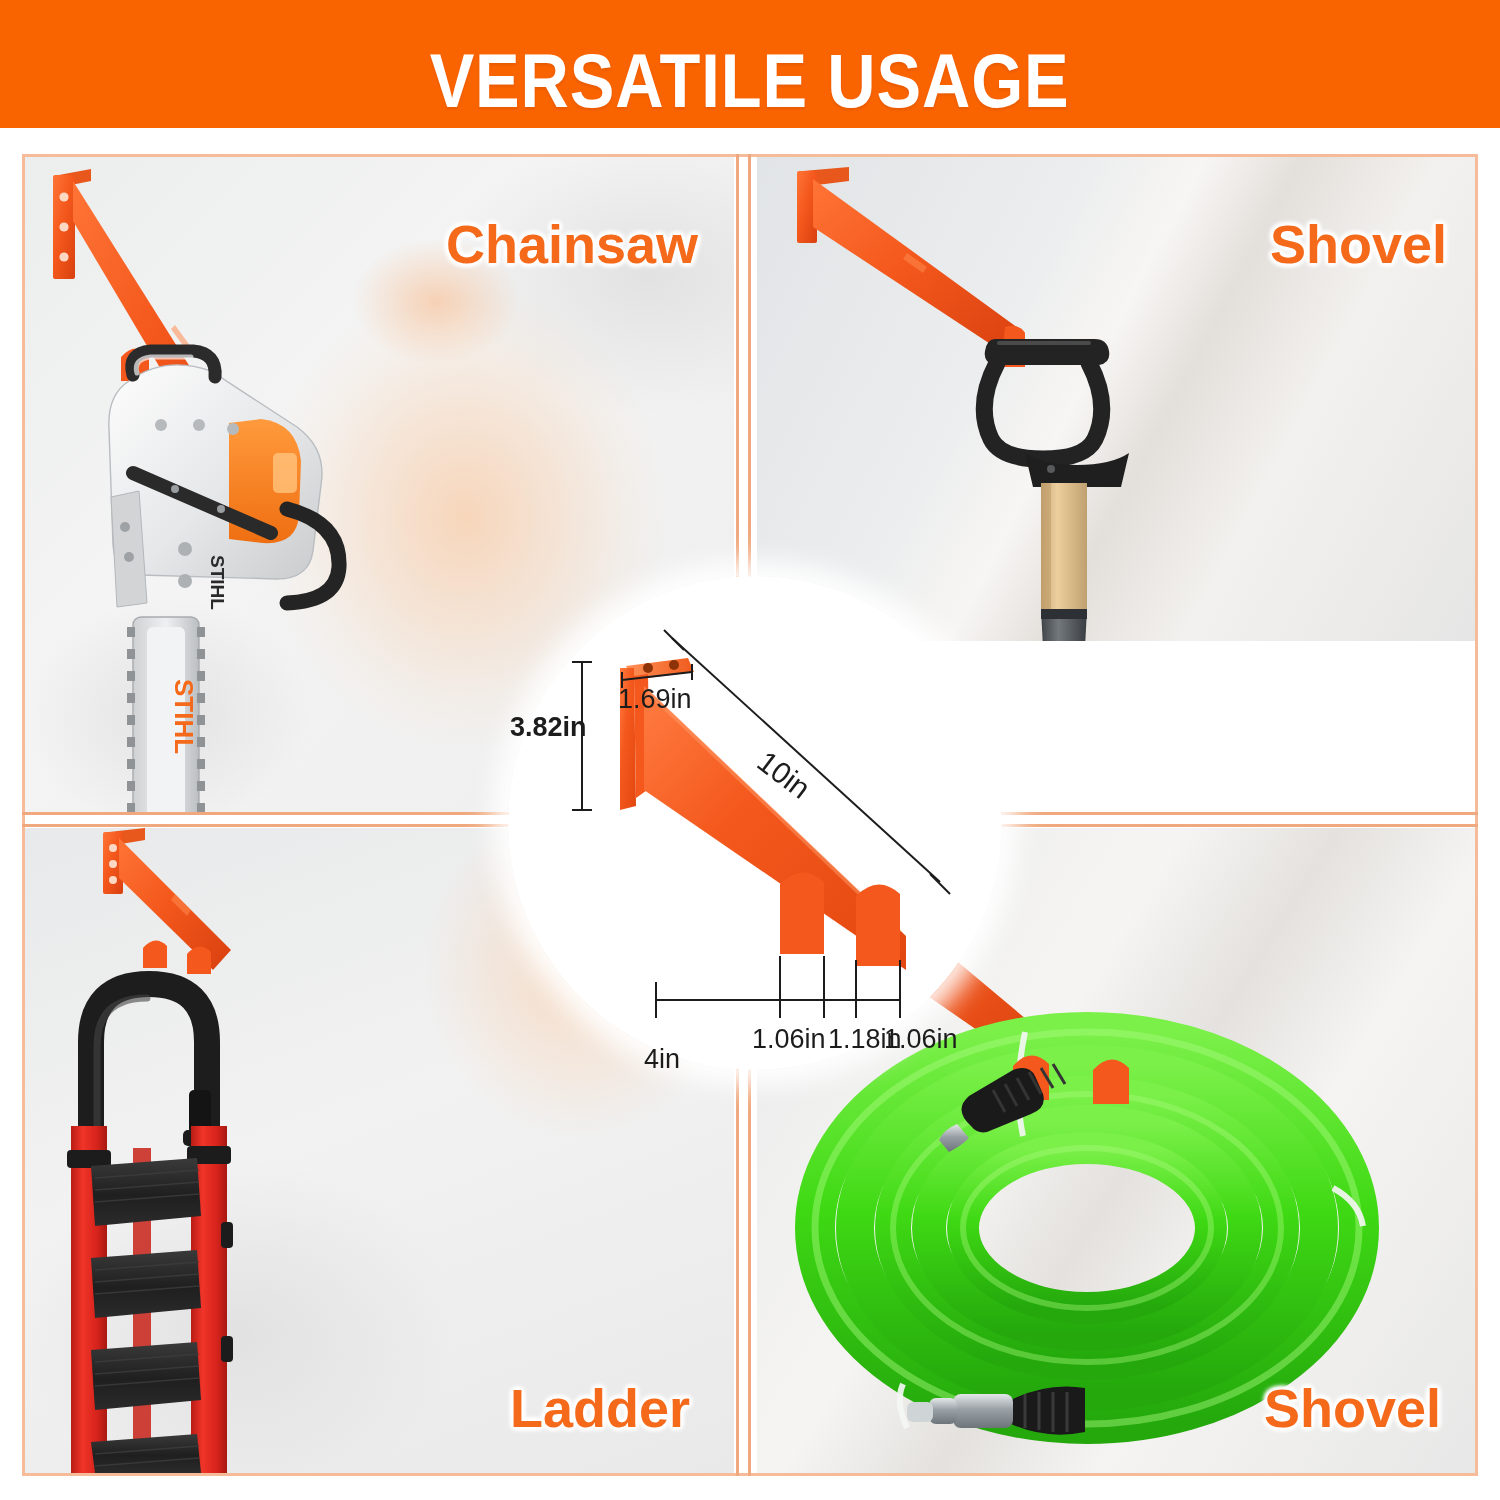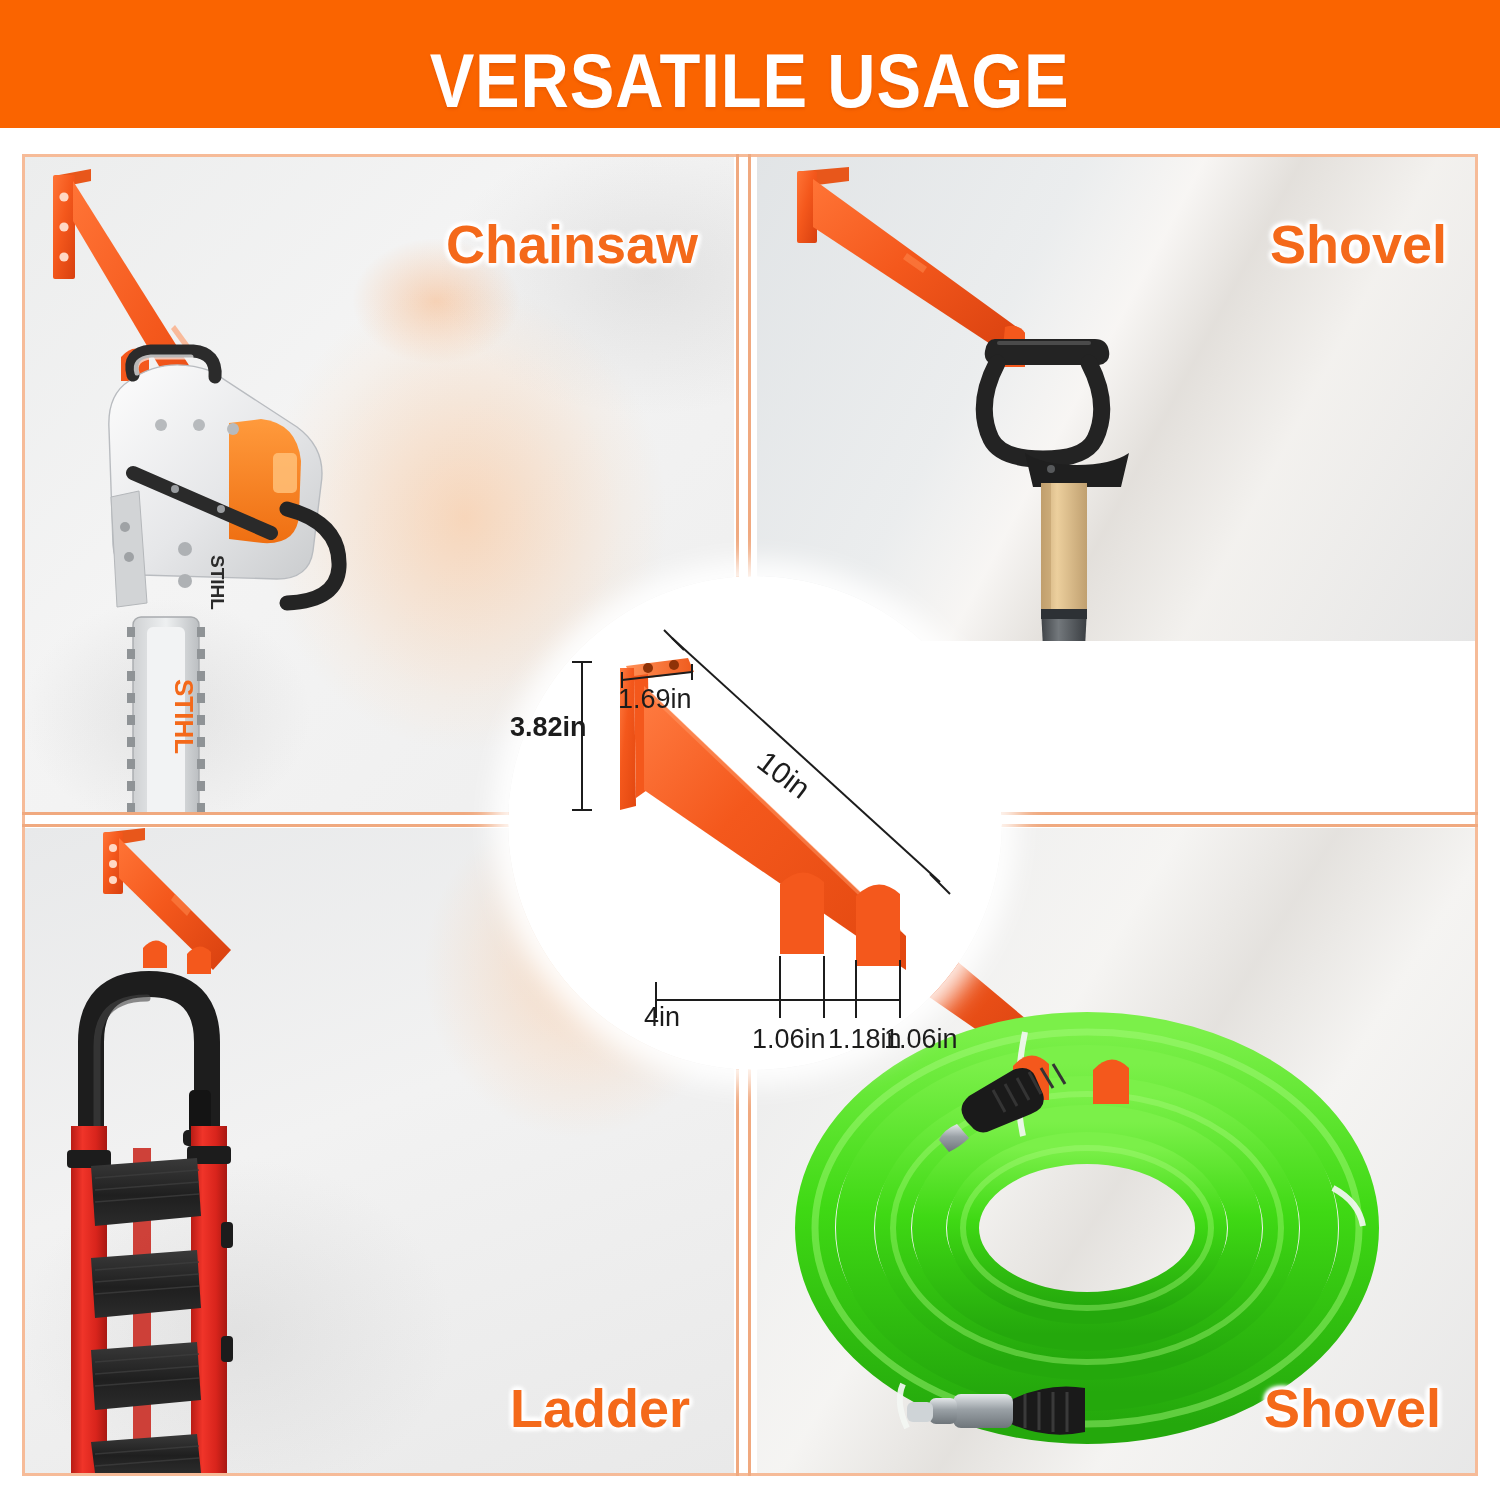--- a/index.html
+++ b/index.html
@@ -529,20 +529,20 @@
           <path d="M348 384 L348 442"></path>
           <path d="M392 384 L392 442"></path>
           <path d="M148 424 L392 424"></path>
         </g>
 
         <text x="247" y="190" fill="#1c1c1c" font-family="Liberation Sans, sans-serif" font-size="30" transform="rotate(37 247 190)">10in</text>
       </svg>
 
       <div class="dim-text" style="left: 2px; top: 136px; font-weight: bold;">3.82in</div>
       <div class="dim-text" style="left: 110px; top: 108px;">1.69in</div>
-      <div class="dim-text" style="left: 136px; top: 426px;">4in</div>
+      <div class="dim-text" style="left: 136px; top: 468px;">4in</div>
       <div class="dim-text" style="left: 244px; top: 448px;">1.06in</div>
       <div class="dim-text" style="left: 320px; top: 448px;">1.18in</div>
       <div class="dim-text" style="left: 376px; top: 448px;">1.06in</div>
     </div>
 
   </div>
 </div>
 
 </body></html>

